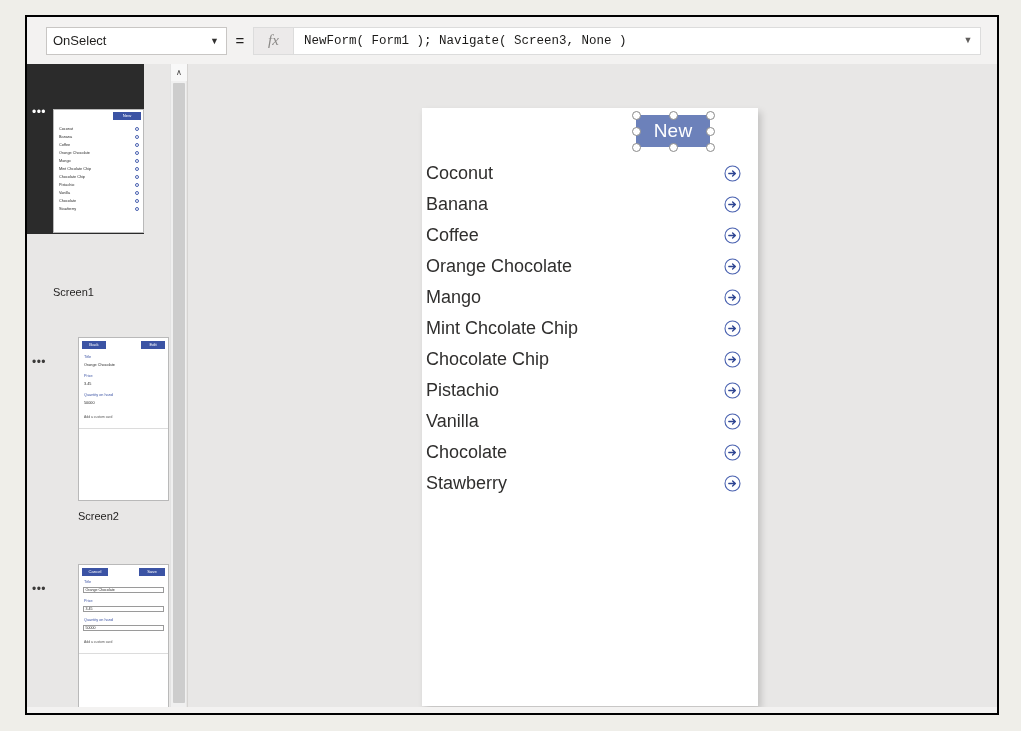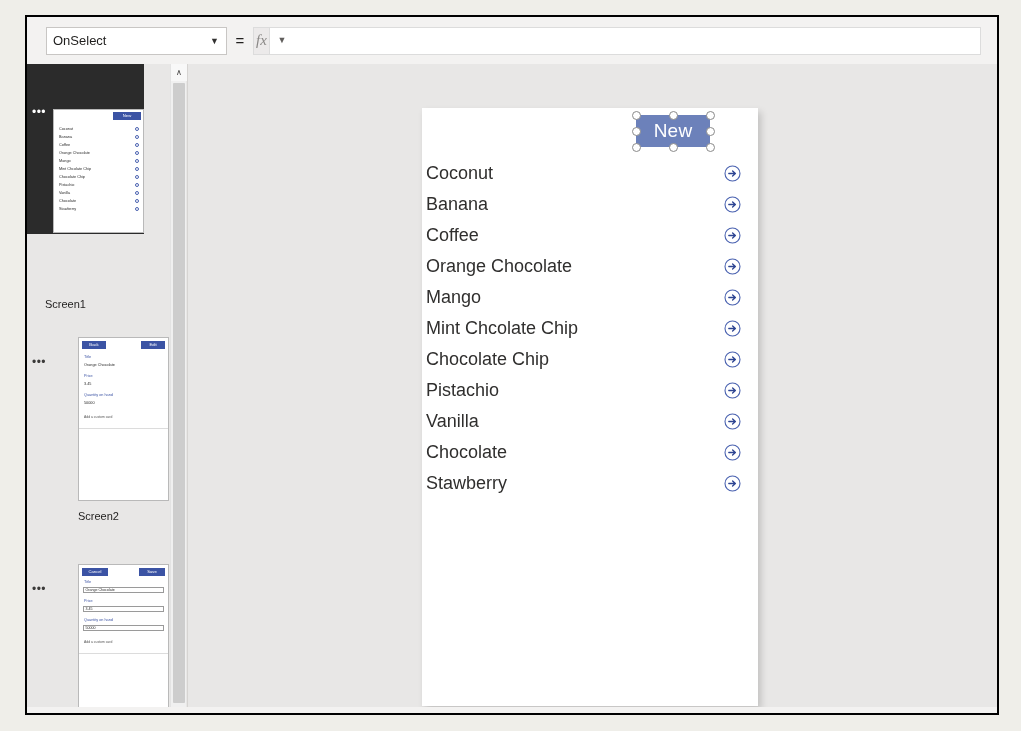--- a/index.html
+++ b/index.html
@@ -66,21 +66,21 @@
 
   #equals-sign {
     width: 26px;
     text-align: center;
     font-size: 15px;
     color: #201f1e;
     font-family: "Liberation Sans", sans-serif;
   }
 
   #fx-box {
-    width: 16px;
+    width: 40px;
     height: 28px;
     background: #eceaea;
     border: 1px solid #dcdcdc;
     border-right: none;
     display: flex;
     align-items: center;
     justify-content: center;
     font-family: "Liberation Serif", serif;
     font-style: italic;
     font-size: 15px;
@@ -393,20 +393,21 @@
         <option>OnSelect</option>
       </select>
       <span class="select-chevron">▼</span>
     </div>
 
     <div id="equals-sign">=</div>
 
     <div id="fx-box">fx</div>
 
     <div id="formula-input-wrap">
+      <input id="formula-input" type="text" value="NewForm( Form1 ); Navigate( Screen3, None )" style="">
       <span id="formula-chevron">▼</span>
     </div>
   </div>
 
   <div id="body-area">
 
     <div id="screens-panel">
 
       <div class="screen-entry" style="top:0;">
         <div class="thumb-row" style="height:170px;">
@@ -433,21 +434,21 @@
             <div class="mini-item" style="top:74px;">Pistachio</div>
             <div class="mini-arrow" style="top:73px;"></div>
             <div class="mini-item" style="top:82px;">Vanilla</div>
             <div class="mini-arrow" style="top:81px;"></div>
             <div class="mini-item" style="top:90px;">Chocolate</div>
             <div class="mini-arrow" style="top:89px;"></div>
             <div class="mini-item" style="top:98px;">Stawberry</div>
             <div class="mini-arrow" style="top:97px;"></div>
           </div>
         </div>
-        <div class="screen-label" style="left:18px; top:222px;margin-top:12px;">Screen1</div>
+        <div class="screen-label" style="left:26px; top:222px;">Screen1</div>
       </div>
 
       <div class="screen-entry" style="top:270px;">
         <div class="thumb-row" style="height:165px;">
           <div class="ellipsis-dots on-light" style="top:22px;">•••</div>
 
           <div class="thumb-frame" style="left:51px; top:3px; width:91px; height:164px;">
             <div class="mini-btn" style="left:3px; top:3px; width:24px;">Back</div>
             <div class="mini-btn" style="right:3px; top:3px; width:24px;">Edit</div>
 

